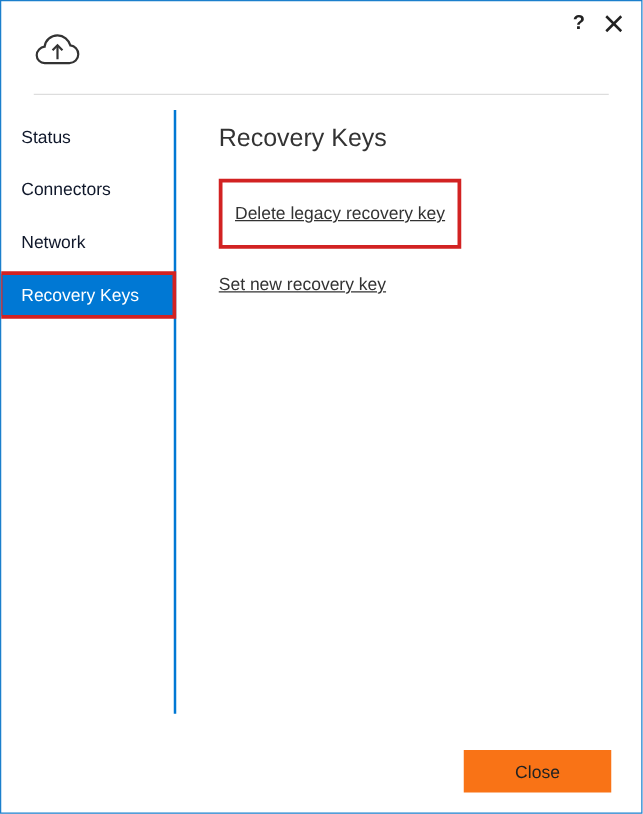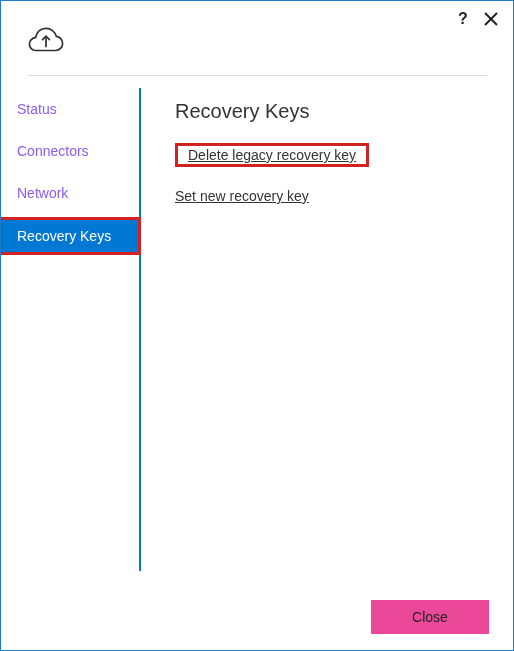--- a/index.html
+++ b/index.html
@@ -53,21 +53,21 @@
     padding-top: 12px;
   }
   .sidebar {
     width: 140px;
     border-right: 2px solid #0078D4;
     padding-top: 4px;
     padding-bottom: 8px;
   }
   .sidebar-item {
     font-size: 14px;
-    color: #8b5cf6;
+    color: #0f172a;
     padding: 8px 0 8px 16px;
     cursor: pointer;
     line-height: 1.3;
     margin-bottom: 8px;
   }
   .sidebar-item.selected {
     background: #0078D4;
     color: #fff;
   }
   .hi-red {
@@ -89,30 +89,30 @@
     color: #333;
     text-decoration: underline;
     cursor: pointer;
     display: inline-block;
   }
   .link-row {
     margin-bottom: 20px;
   }
   .link-highlight {
     border: 3px solid #d22222;
-    padding: 0 10px;
+    padding: 16px 10px;
     display: inline-block;
   }
   .footer {
     position: absolute;
     bottom: 16px;
     right: 24px;
   }
   .btn-close {
-    background: #ec4899;
+    background: #f97316;
     border: none;
     width: 118px;
     height: 34px;
     font-size: 14px;
     color: #222;
     cursor: pointer;
   }
 </style>
 </head>
 <body>

